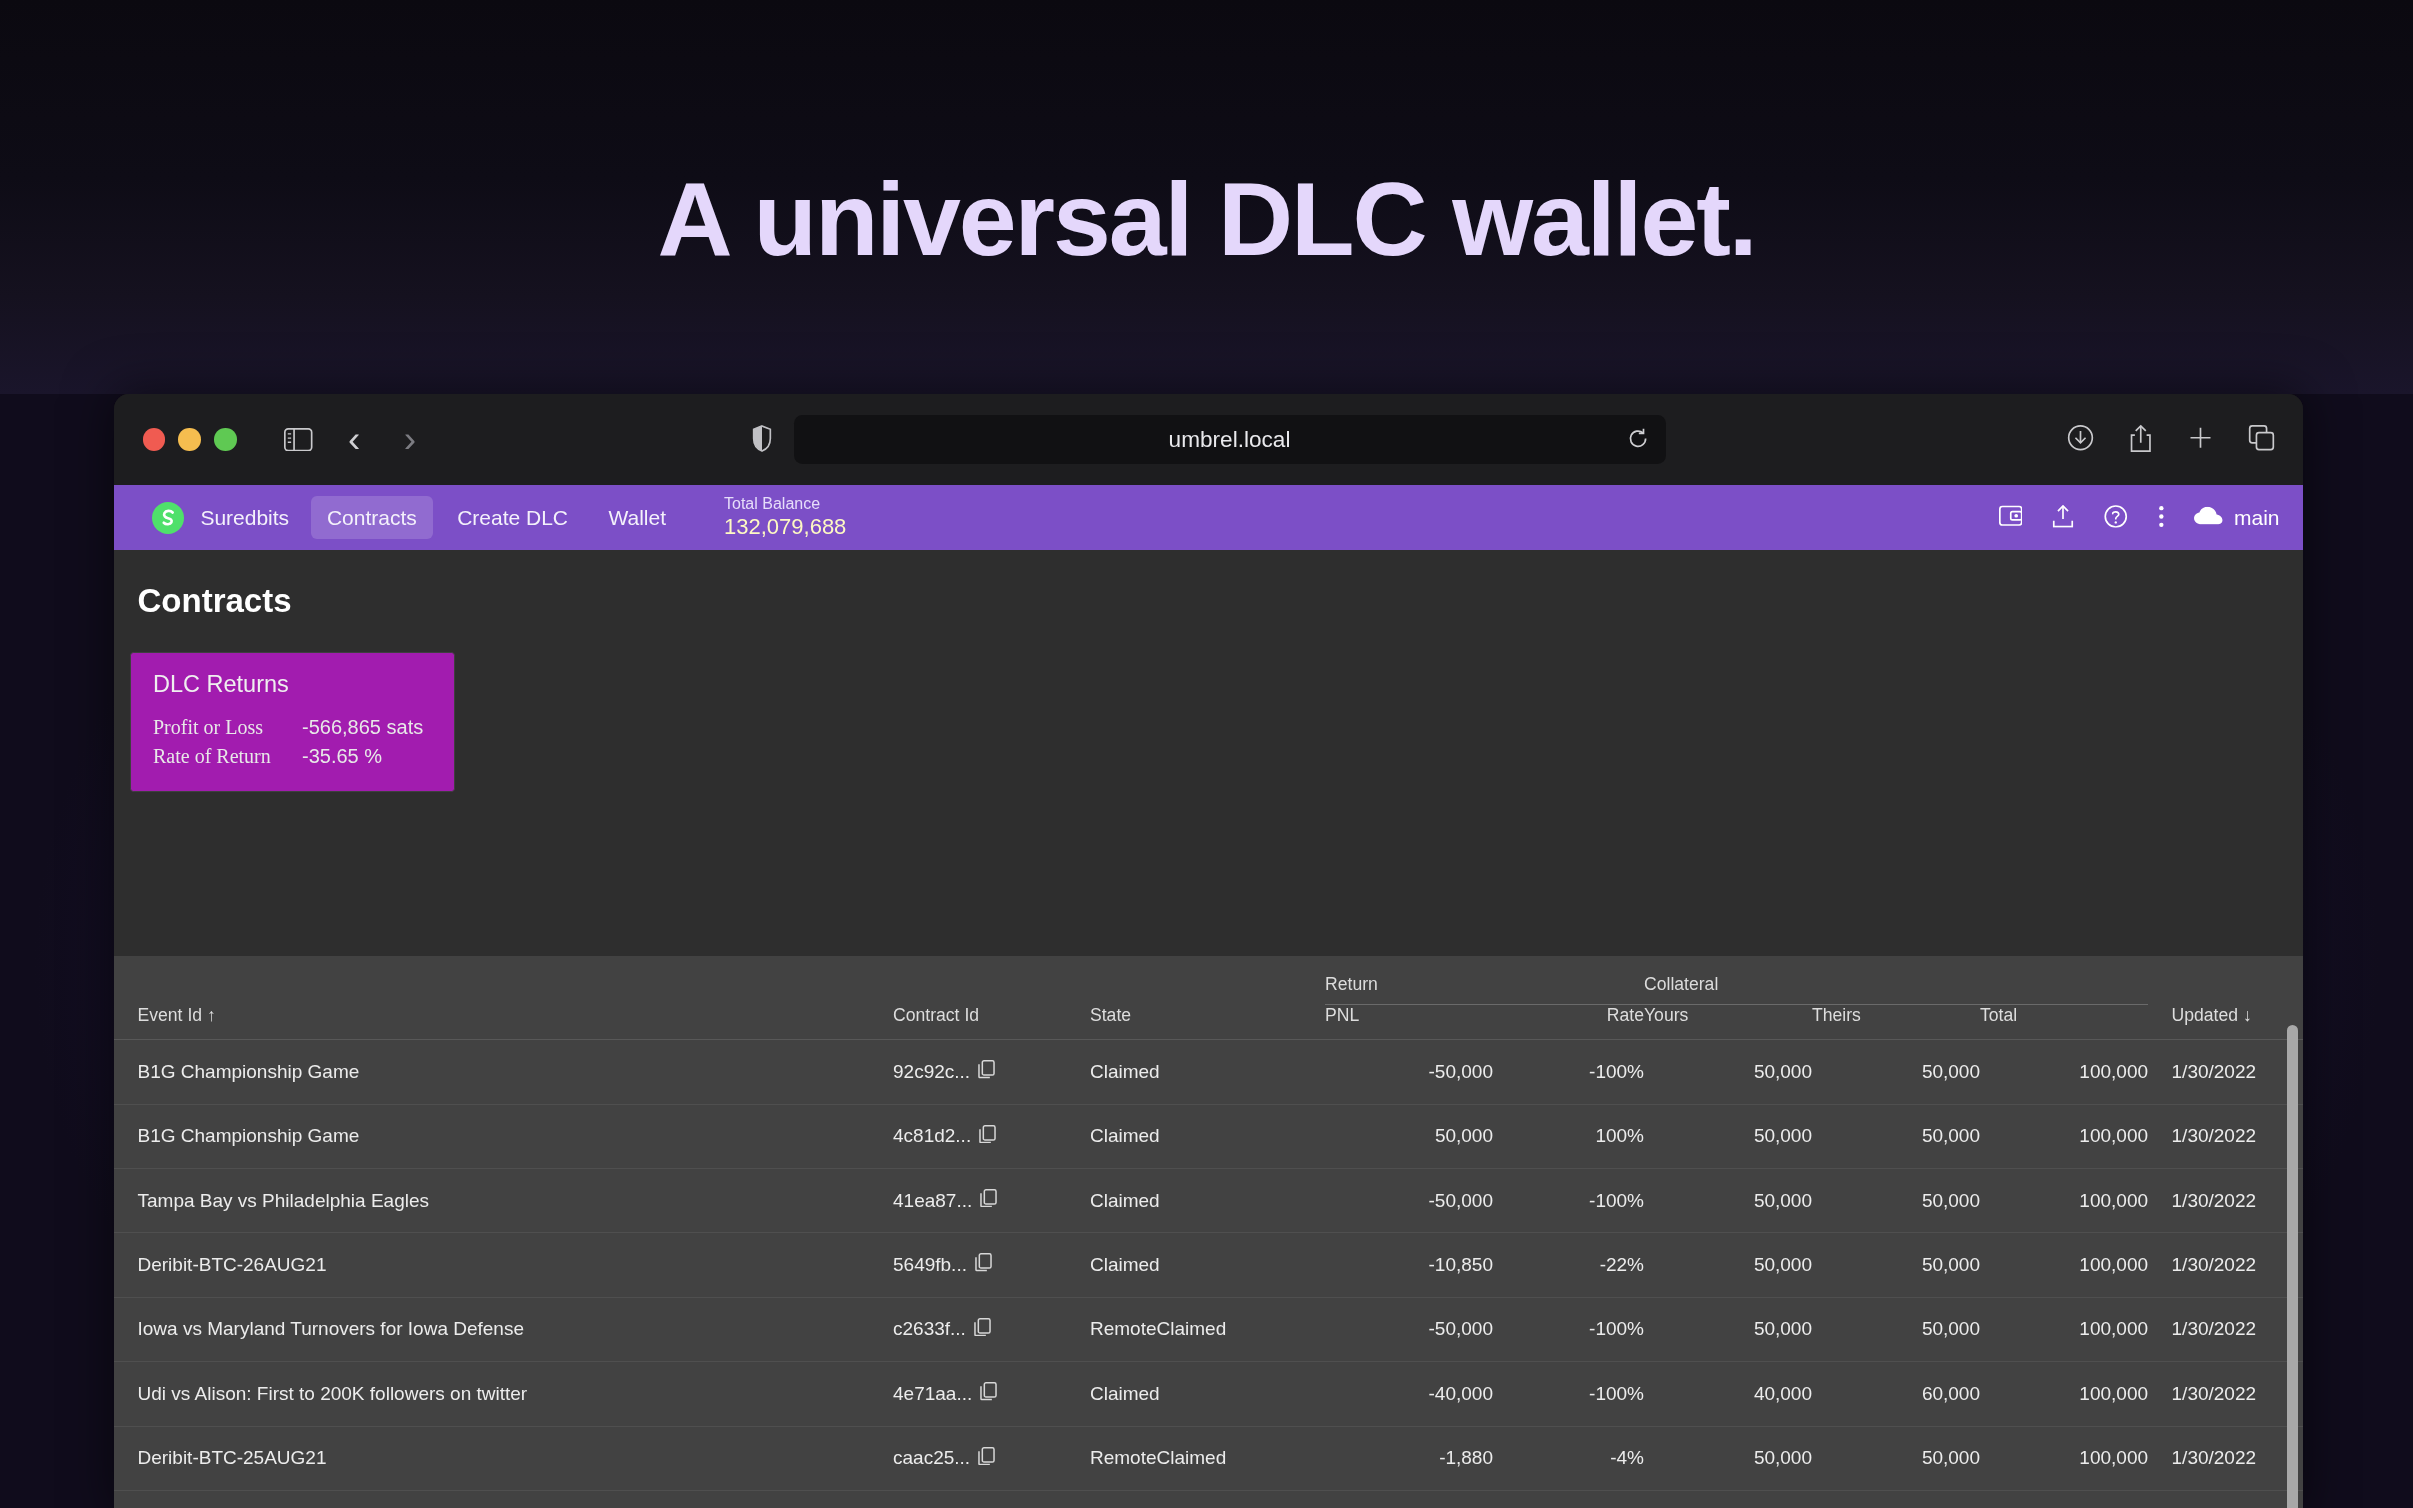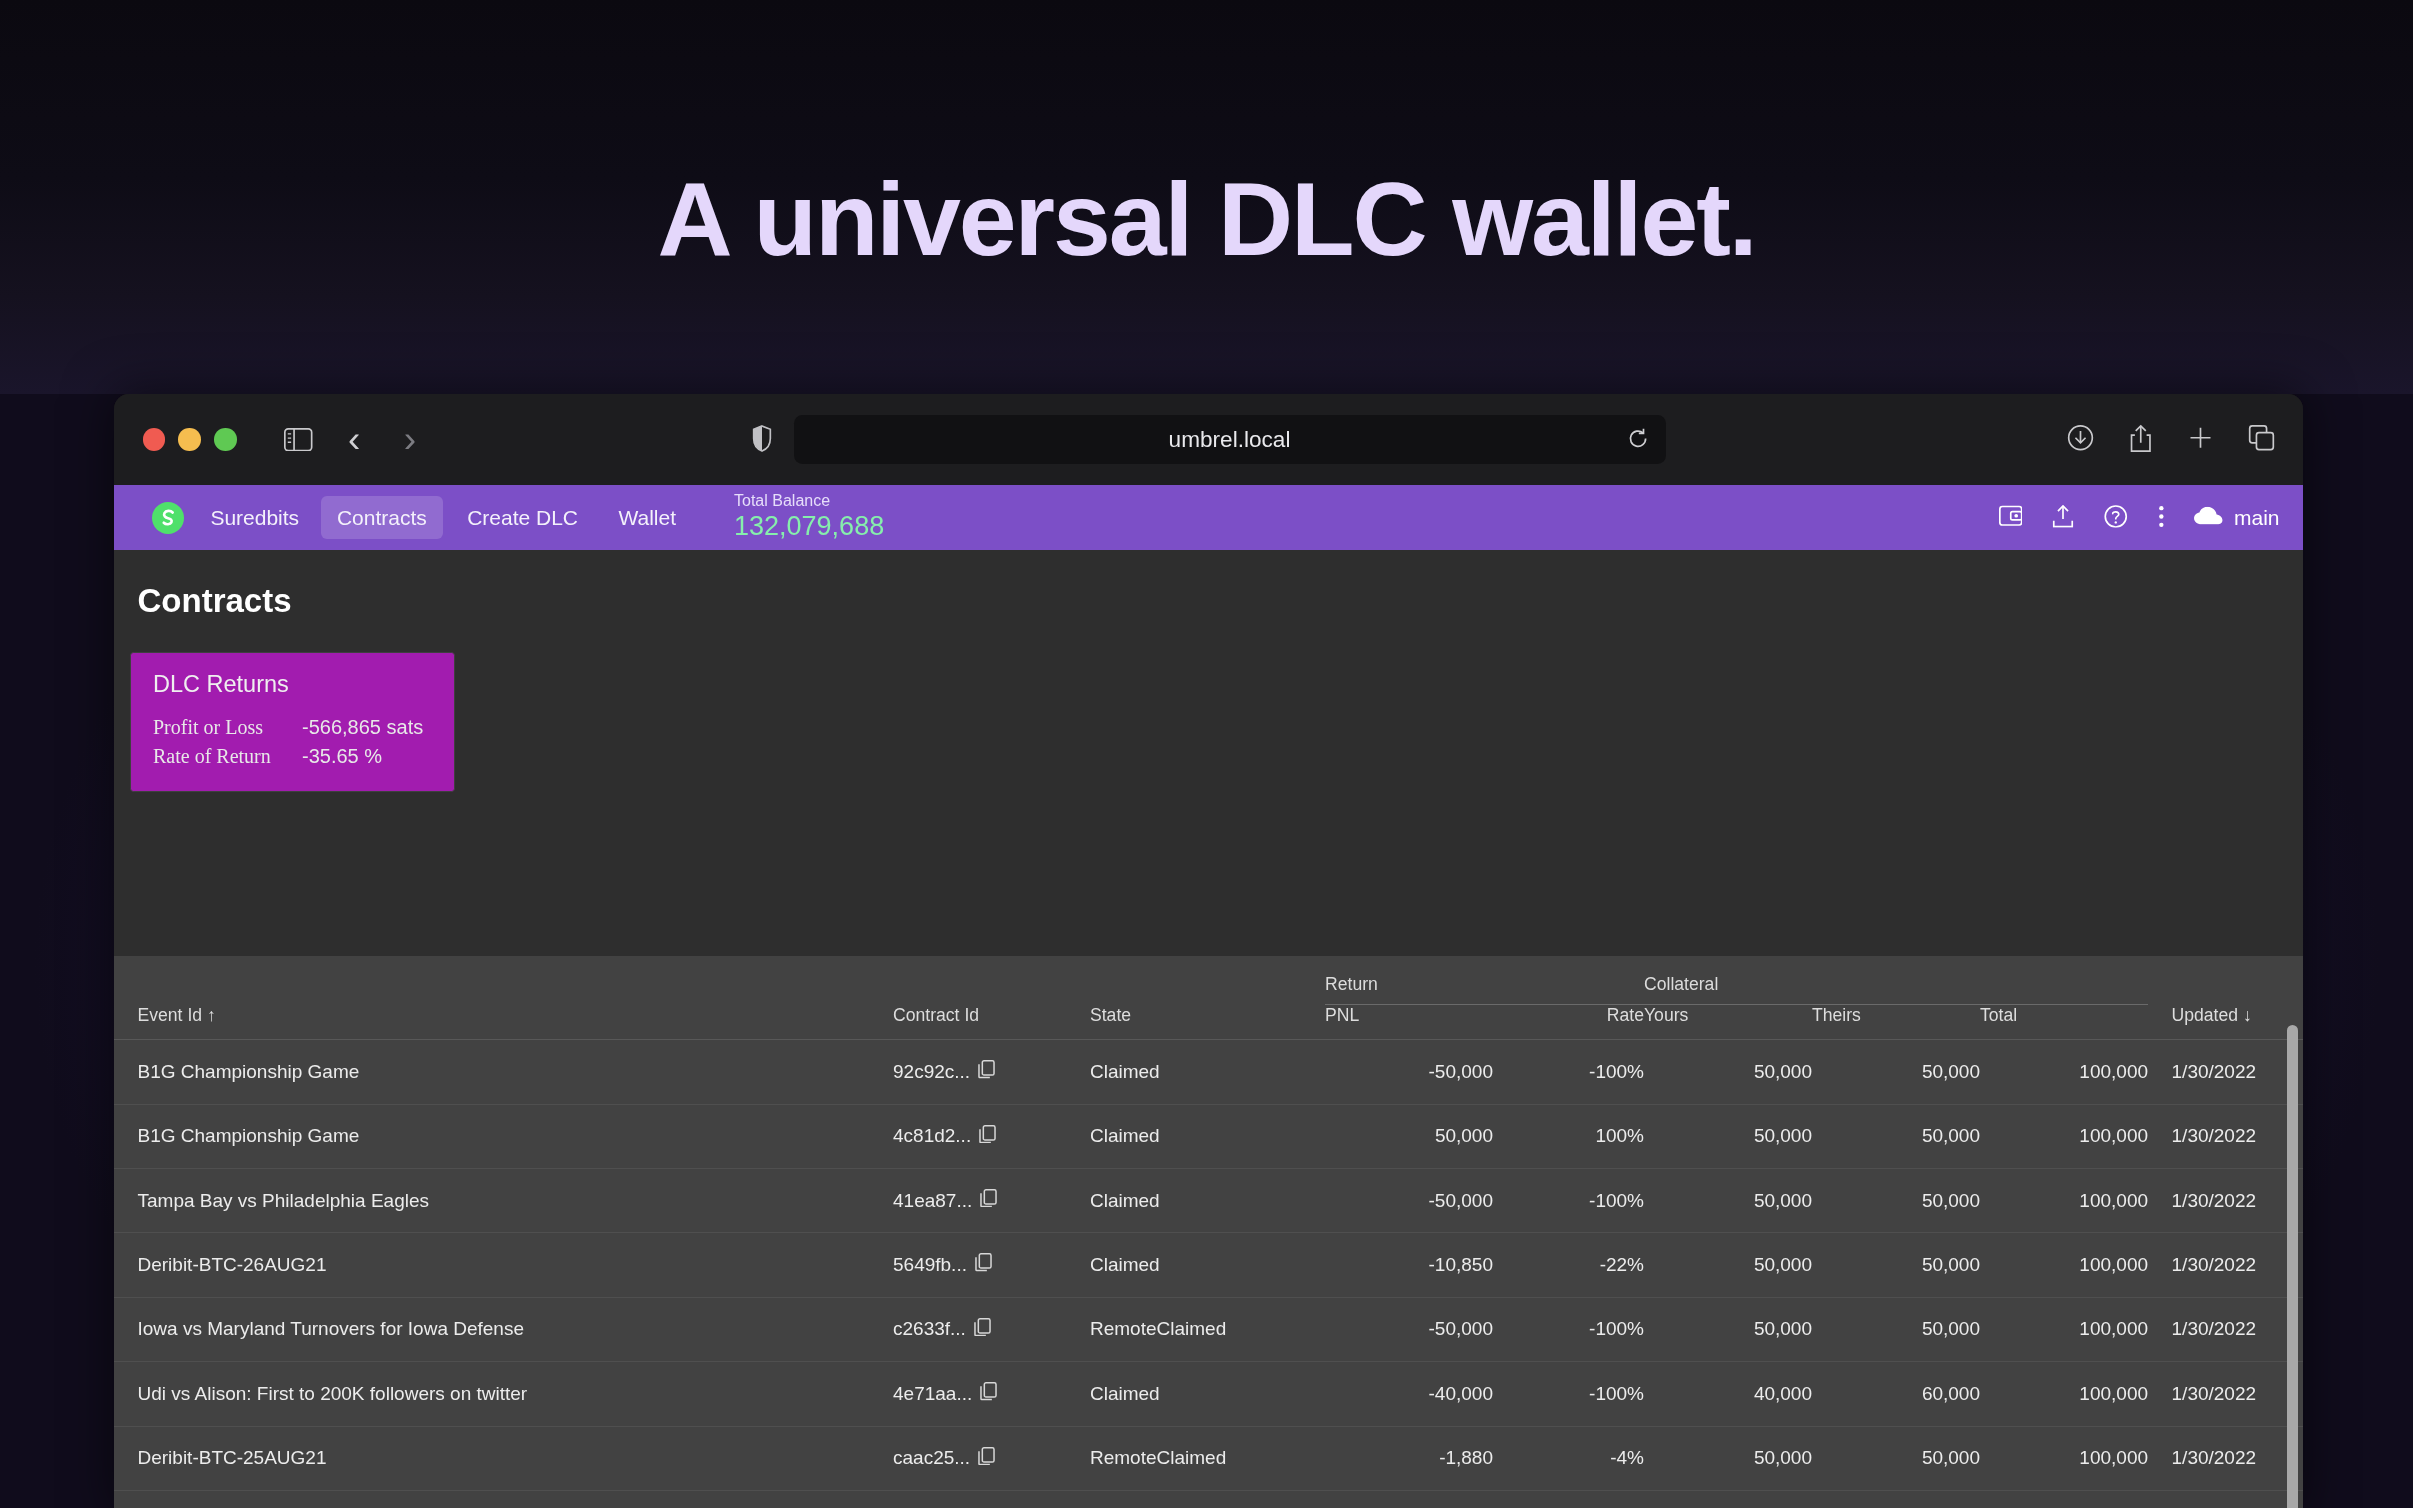--- a/index.html
+++ b/index.html
@@ -97,38 +97,38 @@
   }
 
   
   .appnav {
     height: 65px;
     background: #7c4fc7;
     display: flex; align-items: center;
     padding: 0 0 0 25px;
     position: relative;
   }
-  .brand { display: flex; align-items: center; gap: 26px; padding: 0 13.4px; }
+  .brand { display: flex; align-items: center; gap: 16px; padding: 0 13.4px; }
   .logo {
     width: 32px; height: 32px; border-radius: 50%;
     background: #4fe06b;
     display: flex; align-items: center; justify-content: center;
     flex: none;
   }
   .logo svg { display:block; }
   .brand-name { color: #f4f1fb; font-size: 21px; }
   .navlink {
     color: #f4f1fb; font-size: 21px;
     padding: 9.2px 16px; border-radius: 5.9px;
     margin-left: 8.4px; white-space: nowrap;
   }
   .navlink.active { background: rgba(255,255,255,.16); }
   .balance { margin-left: 42px; line-height: 1.18; }
   .balance .lab { color: #e6defa; font-size: 16px; display:block; }
-  .balance .val { color: #86efac; font-size: 27px; display:block; }
+  .balance .val { color: #fef9c3; font-size: 22px; display:block; }
   .nav-right {
     position: absolute; right: 23.5px; top: 50%; transform: translateY(-50%);
     display: flex; align-items: center; gap: 30px; color: #fff;
   }
   .nav-right .cloudgrp { display: flex; align-items: center; gap: 11px; }
   .nav-right .mainlbl { color: #fff; font-size: 21px; }
 
   
   .appbody { position: relative; height: 967px; background: #2e2e2e; }
   .page-title {

